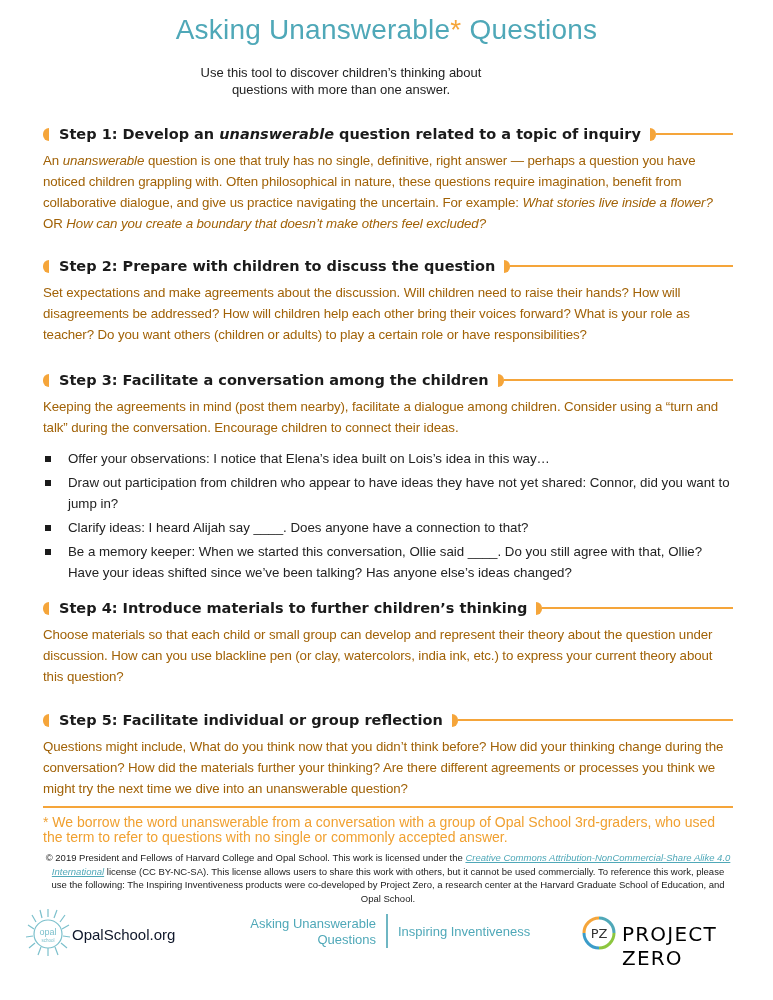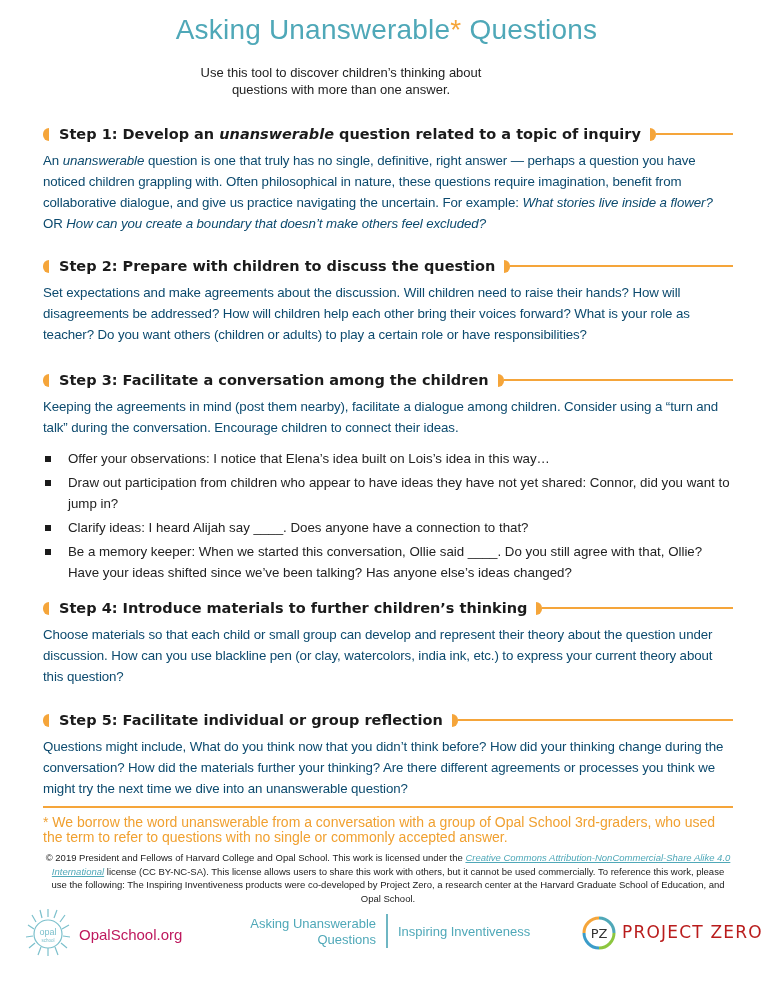--- a/index.html
+++ b/index.html
@@ -25,21 +25,21 @@
     .cap-left {
       width: 6px; height: 13px; background: #f5a53a; border-radius: 6px 0 0 6px; margin-right: 10px; flex: none;
     }
     .cap-right {
       width: 6px; height: 13px; background: #f5a53a; border-radius: 0 6px 6px 0; margin-left: 9px; flex: none;
     }
     .rule { flex: 1; height: 1.5px; background: #f5a53a; }
     .step-heading em { font-style: italic; }
 
     .step-body {
-      font-family: "Liberation Sans", sans-serif; font-size: 13.3px; line-height: 21px; color: #0c4a6e;
+      font-family: "Liberation Sans", sans-serif; font-size: 13.3px; line-height: 21px; color: #a16207;
       margin-top: 4px; letter-spacing: -0.1px;
     }
     .step-body em { font-style: italic; }
 
     .bullets { list-style: none; margin-top: 10px; }
     .bullets li {
       position: relative; padding-left: 25px; font-family: "Liberation Sans", sans-serif;
       font-size: 13.3px; line-height: 21px; color: #222; margin-top: 3px;
     }
     .bullets li .sq {
@@ -54,36 +54,36 @@
 
     .license {
       position: absolute; left: 43px; top: 851px; width: 690px; text-align: center;
       font-family: "Liberation Sans", sans-serif; font-size: 9.5px; line-height: 13.5px; color: #222;
     }
     .license a { color: #4fa8b8; text-decoration: underline; font-style: italic; }
 
     .footer { position: absolute; left: 0; top: 905px; width: 773px; height: 65px; }
     .opal-logo { position: absolute; left: 24px; top: 2px; width: 48px; height: 52px; }
     .opal-url {
-      position: absolute; left: 79px; top: 21px; font-family: "Liberation Sans", sans-serif;
-      font-size: 15px; color: #be185d;
+      position: absolute; left: 72px; top: 21px; font-family: "Liberation Sans", sans-serif;
+      font-size: 15px; color: #0f172a;
     }
     .mid-title {
       position: absolute; left: 226px; top: 11px; width: 150px; text-align: right;
       font-family: "Liberation Sans", sans-serif; font-size: 13px; line-height: 16px; color: #4fa8b8;
     }
     .mid-divider { position: absolute; left: 386px; top: 9px; width: 1.5px; height: 34px; background: #6fb6c3; }
     .mid-series {
       position: absolute; left: 398px; top: 19px; font-family: "Liberation Sans", sans-serif;
       font-size: 13px; color: #4fa8b8;
     }
     .pz-logo { position: absolute; left: 582px; top: 11px; width: 34px; height: 34px; }
     .pz-text {
       position: absolute; left: 622px; top: 17px; font-family: "DejaVu Sans", sans-serif;
-      font-size: 17px; letter-spacing: 1.2px; color: #b91c1c;
+      font-size: 20px; letter-spacing: 1.2px; color: #000000;
     }
   </style>
 </head>
 <body>
 
 <div class="title"><span>Asking Unanswerable</span><span class="asterisk">*</span><span> Questions</span></div>
 
 <div class="subtitle">
   <div>Use this tool to discover children’s thinking about</div>
   <div>questions with more than one answer.</div>

